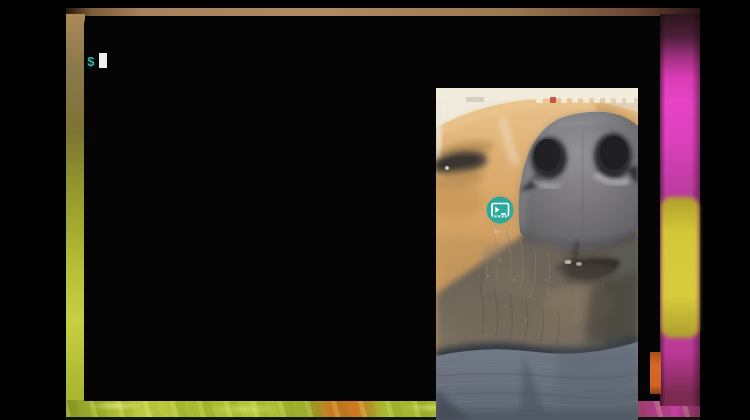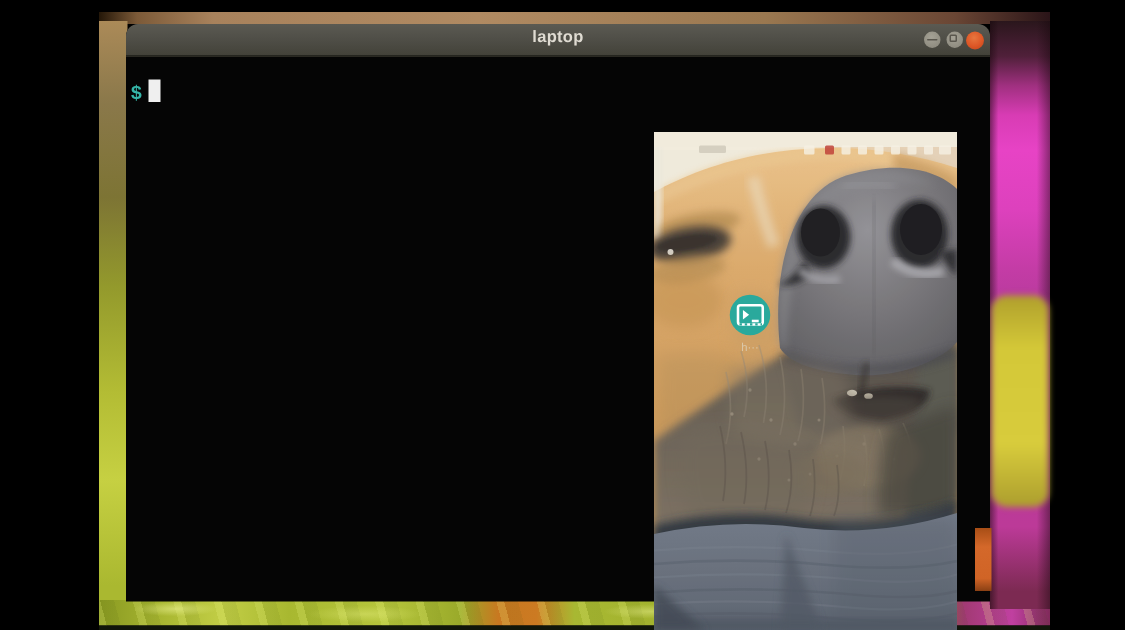--- a/index.html
+++ b/index.html
@@ -46,26 +46,20 @@
 </head>
 <body>
 <div id="stage">
   <div class="abs" id="bgtop"></div>
   <div class="abs" id="bgleft"></div>
   <div class="abs" id="bgbottom"></div>
   <div class="abs" id="bgbottom2"></div>
   <div class="abs" id="bgright"></div>
   <div class="abs" id="bgyellow"></div>
   <div class="abs" id="win">
-    <div class="abs" id="titlebar">
-      <div class="abs" id="title">laptop</div>
-      <div class="abs wbtn" id="bmin"></div>
-      <div class="abs wbtn" id="bmax"></div>
-      <div class="abs wbtn" id="bclose"></div>
-    </div>
     <div class="abs" id="prompt">$</div>
     <div class="abs" id="cursor"></div>
   </div>
   <div class="abs" id="orange"></div>
   <svg class="abs" id="phone" viewBox="0 0 202 332" width="202" height="332">
     <defs>
       <linearGradient id="furg" x1="0" y1="0" x2="0" y2="1">
         <stop offset="0" stop-color="#ecc288"></stop>
         <stop offset="0.3" stop-color="#dca868"></stop>
         <stop offset="0.65" stop-color="#d09a58"></stop>

